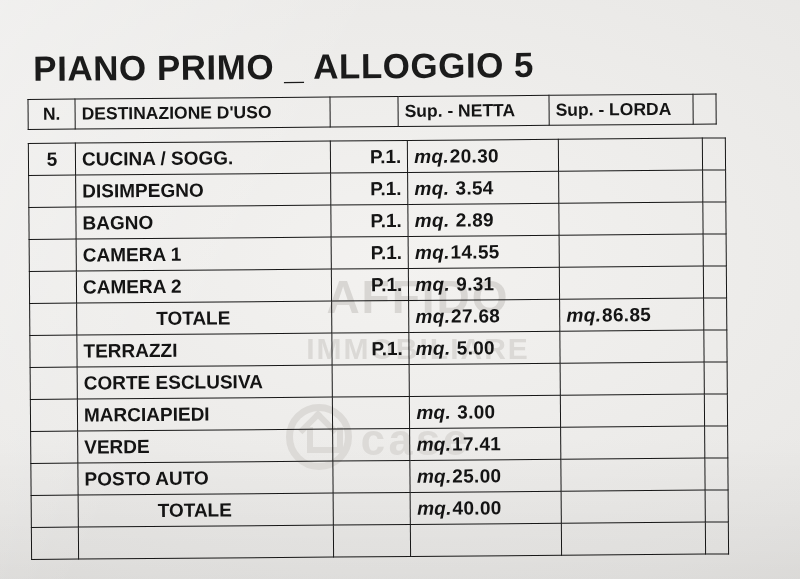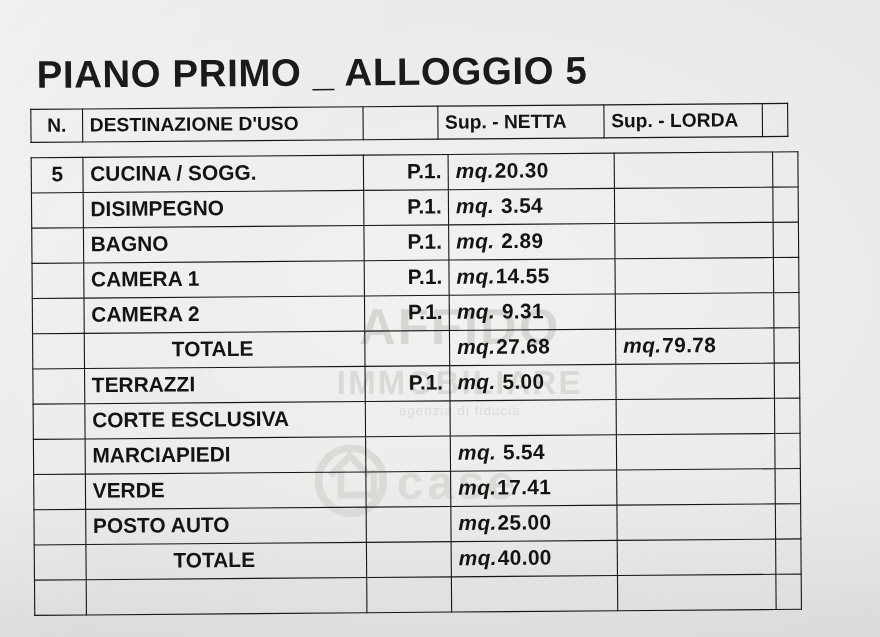--- a/index.html
+++ b/index.html
@@ -165,21 +165,20 @@
   .mq-val { display: inline-block; min-width: 56px; text-align: center; }
 </style>
 </head>
 <body>
 
 <div id="paper"></div>
 
 <div id="watermark">
   <div class="wm-line1">AFFIDO</div>
   <div class="wm-line2">IMMOBILIARE</div>
-  <div class="wm-line3">agenzia di fiducia</div>
 </div>
 <div id="wm-house"></div>
 <div id="wm-text-right">case</div>
 
 <div id="sheet">
 
   <div id="doc-title">PIANO PRIMO _ ALLOGGIO 5</div>
 
   <table id="header-table">
     <tbody>
@@ -234,21 +233,21 @@
           <td class="c-floor">P.1.</td>
           <td class="c-netta sup-cell"><span class="mq-label">mq.</span><span class="mq-val">9.31</span></td>
           <td class="c-lorda sup-cell"><span class="mq-label"></span><span class="mq-val"></span></td>
           <td class="c-last"></td>
         </tr>
         <tr>
           <td class="c-num"></td>
           <td class="c-dest dest-indent">TOTALE</td>
           <td class="c-floor"></td>
           <td class="c-netta sup-cell"><span class="mq-label">mq.</span><span class="mq-val">27.68</span></td>
-          <td class="c-lorda sup-cell"><span class="mq-label">mq.</span><span class="mq-val">79.78</span></td>
+          <td class="c-lorda sup-cell"><span class="mq-label">mq.</span><span class="mq-val">86.85</span></td>
           <td class="c-last"></td>
         </tr>
         <tr>
           <td class="c-num"></td>
           <td class="c-dest">TERRAZZI</td>
           <td class="c-floor">P.1.</td>
           <td class="c-netta sup-cell"><span class="mq-label">mq.</span><span class="mq-val">5.00</span></td>
           <td class="c-lorda sup-cell"><span class="mq-label"></span><span class="mq-val"></span></td>
           <td class="c-last"></td>
         </tr>
@@ -257,21 +256,21 @@
           <td class="c-dest">CORTE ESCLUSIVA</td>
           <td class="c-floor"></td>
           <td class="c-netta sup-cell"><span class="mq-label"></span><span class="mq-val"></span></td>
           <td class="c-lorda sup-cell"><span class="mq-label"></span><span class="mq-val"></span></td>
           <td class="c-last"></td>
         </tr>
         <tr>
           <td class="c-num"></td>
           <td class="c-dest">MARCIAPIEDI</td>
           <td class="c-floor"></td>
-          <td class="c-netta sup-cell"><span class="mq-label">mq.</span><span class="mq-val">5.54</span></td>
+          <td class="c-netta sup-cell"><span class="mq-label">mq.</span><span class="mq-val">3.00</span></td>
           <td class="c-lorda sup-cell"><span class="mq-label"></span><span class="mq-val"></span></td>
           <td class="c-last"></td>
         </tr>
         <tr>
           <td class="c-num"></td>
           <td class="c-dest">VERDE</td>
           <td class="c-floor"></td>
           <td class="c-netta sup-cell"><span class="mq-label">mq.</span><span class="mq-val">17.41</span></td>
           <td class="c-lorda sup-cell"><span class="mq-label"></span><span class="mq-val"></span></td>
           <td class="c-last"></td>

